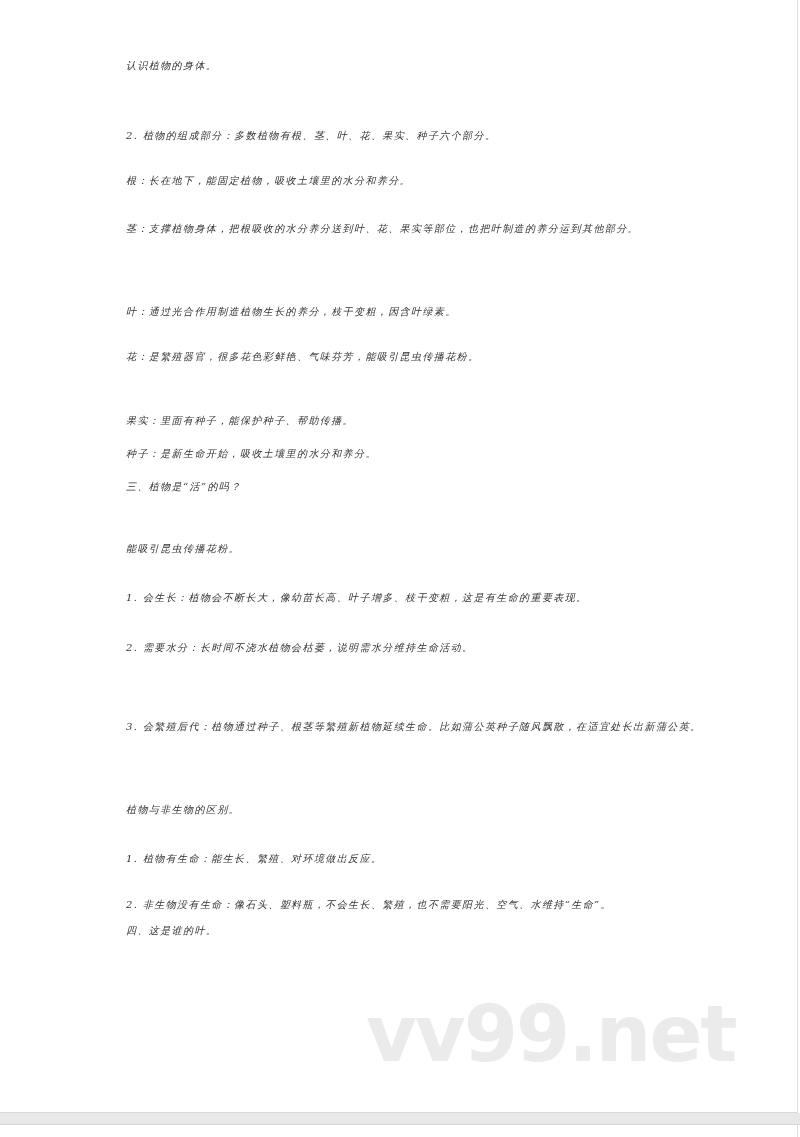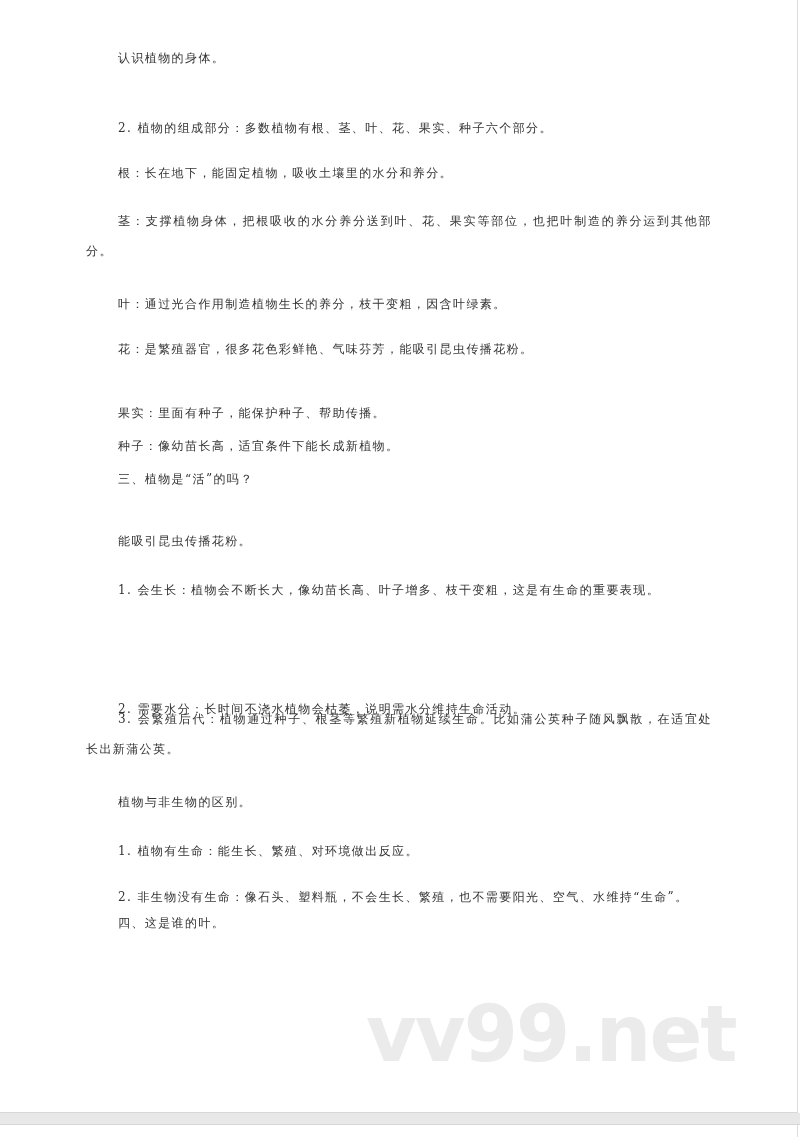--- a/index.html
+++ b/index.html
@@ -26,27 +26,27 @@
     .next-page {
       position: absolute; left: 0; top: 1125px;
       width: 797px; height: 12px;
       background: #ffffff;
       border-right: 1px solid #dcdcdc;
     }
     .content {
       position: absolute; left: 86px; top: 0; width: 626px;
     }
     p {
-      margin: 0;
-      font-size: 12px;
+      margin: 8px;
+      font-size: 10px;
       line-height: 30px;
       letter-spacing: 1.4px;
       text-indent: 32px;
       text-align: justify;
-      position: absolute; left: 0; width: 626px;
+      position: absolute; left: 0; width: 626px; font-style: italic;
     }
     .watermark {
       position: absolute; left: 366px; top: 994px;
       font-family: "DejaVu Sans", "Liberation Sans", sans-serif;
       font-weight: bold;
       font-size: 78px;
       letter-spacing: -2px;
       color: #ebebeb;
       line-height: 80px;
     }
@@ -56,25 +56,25 @@
 
 <div class="page">
   <div class="content">
     <p style="top:43px;">认识植物的身体。</p>
     <p style="top:113px;">2. 植物的组成部分：多数植物有根、茎、叶、花、果实、种子六个部分。</p>
     <p style="top:158px;">根：长在地下，能固定植物，吸收土壤里的水分和养分。</p>
     <p style="top:206px;">茎：支撑植物身体，把根吸收的水分养分送到叶、花、果实等部位，也把叶制造的养分运到其他部分。</p>
     <p style="top:289px;">叶：通过光合作用制造植物生长的养分，枝干变粗，因含叶绿素。</p>
     <p style="top:334px;">花：是繁殖器官，很多花色彩鲜艳、气味芬芳，能吸引昆虫传播花粉。</p>
     <p style="top:398px;">果实：里面有种子，能保护种子、帮助传播。</p>
-    <p style="top:431px;">种子：像幼苗长高，适宜条件下能长成新植物。</p>
+    <p style="top:431px;">种子：是新生命开始，吸收土壤里的水分和养分。</p>
     <p style="top:464px;">三、植物是“活”的吗？</p>
     <p style="top:526px;">能吸引昆虫传播花粉。</p>
     <p style="top:575px;">1. 会生长：植物会不断长大，像幼苗长高、叶子增多、枝干变粗，这是有生命的重要表现。</p>
-    <p style="top:694px;">2. 需要水分：长时间不浇水植物会枯萎，说明需水分维持生命活动。</p>
+    <p style="top:625px;">2. 需要水分：长时间不浇水植物会枯萎，说明需水分维持生命活动。</p>
     <p style="top:704px;">3. 会繁殖后代：植物通过种子、根茎等繁殖新植物延续生命。比如蒲公英种子随风飘散，在适宜处长出新蒲公英。</p>
     <p style="top:787px;">植物与非生物的区别。</p>
     <p style="top:836px;">1. 植物有生命：能生长、繁殖、对环境做出反应。</p>
     <p style="top:882px;">2. 非生物没有生命：像石头、塑料瓶，不会生长、繁殖，也不需要阳光、空气、水维持“生命”。</p>
     <p style="top:908px;">四、这是谁的叶。</p>
   </div>
   <div class="watermark">vv99.net</div>
 </div>
 <div class="page-gap"></div>
 <div class="next-page"></div>

